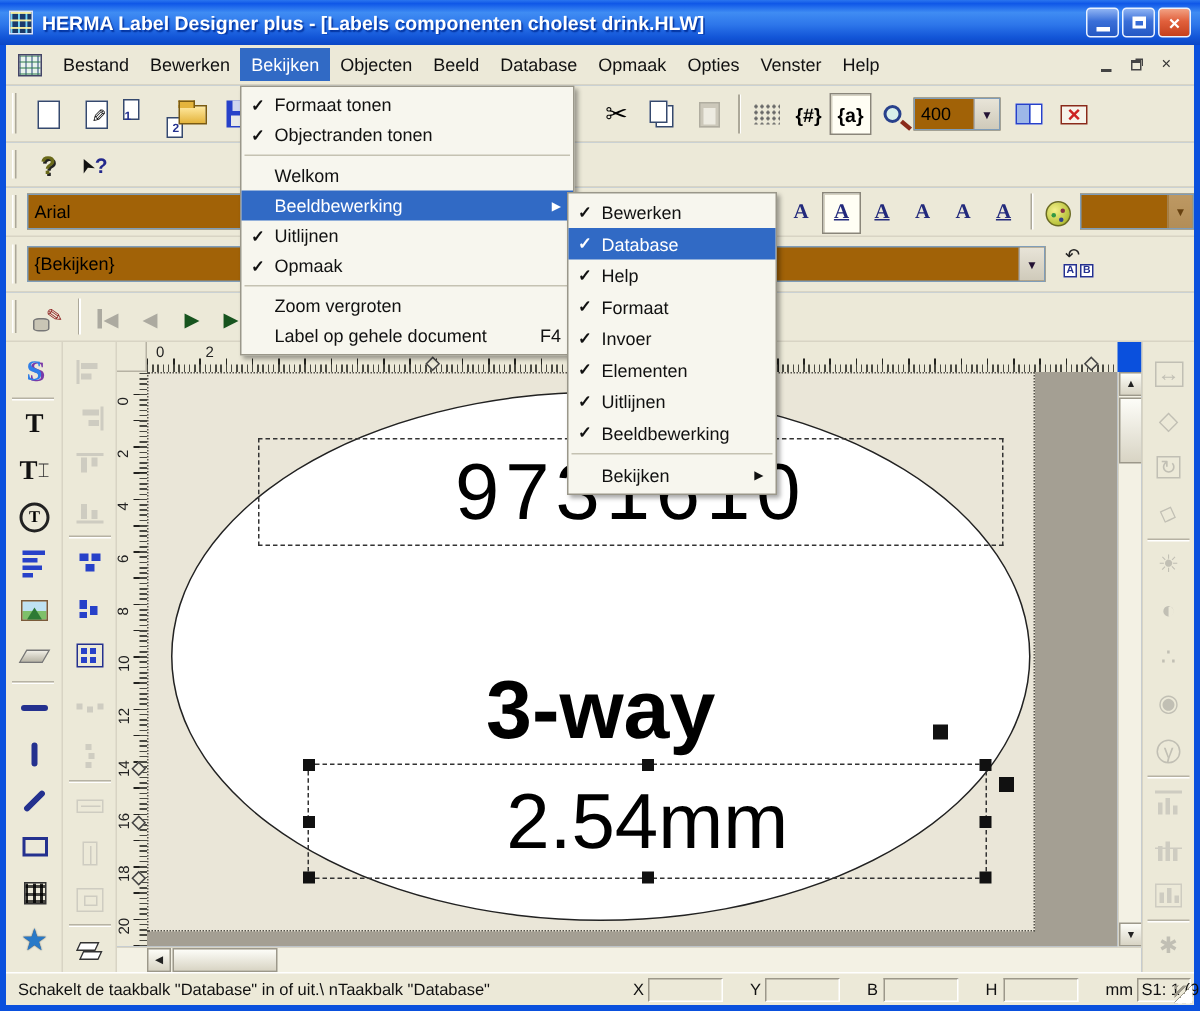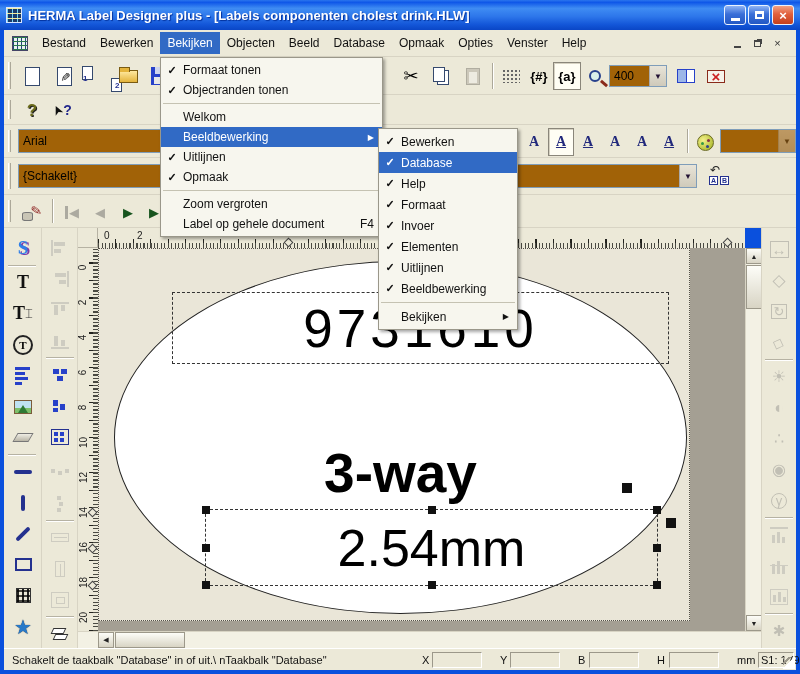--- a/index.html
+++ b/index.html
@@ -306,21 +306,21 @@
     <div class="val"></div>
     <div class="drop dis">
         <span>▼</span>
       </div>
   </div>
 </div>
 
 <div class="abs tbrow" style="top:158px;height:37px;">
   <div class="handle"></div>
   <div class="combo" style="left:14px;top:6px;width:679px;height:24px;">
-    <div class="val">{Schakelt}</div>
+    <div class="val">{Bekijken}</div>
     <div class="drop">
         <span>▼</span>
       </div>
   </div>
   <div class="tbtn" style="left:701px;top:4px;">
     <div class="abico">
       <span class="arc">↶</span>
       <div class="sq" style="left:0;">A</div>
       <div class="sq" style="left:11px;">B</div>
     </div>

